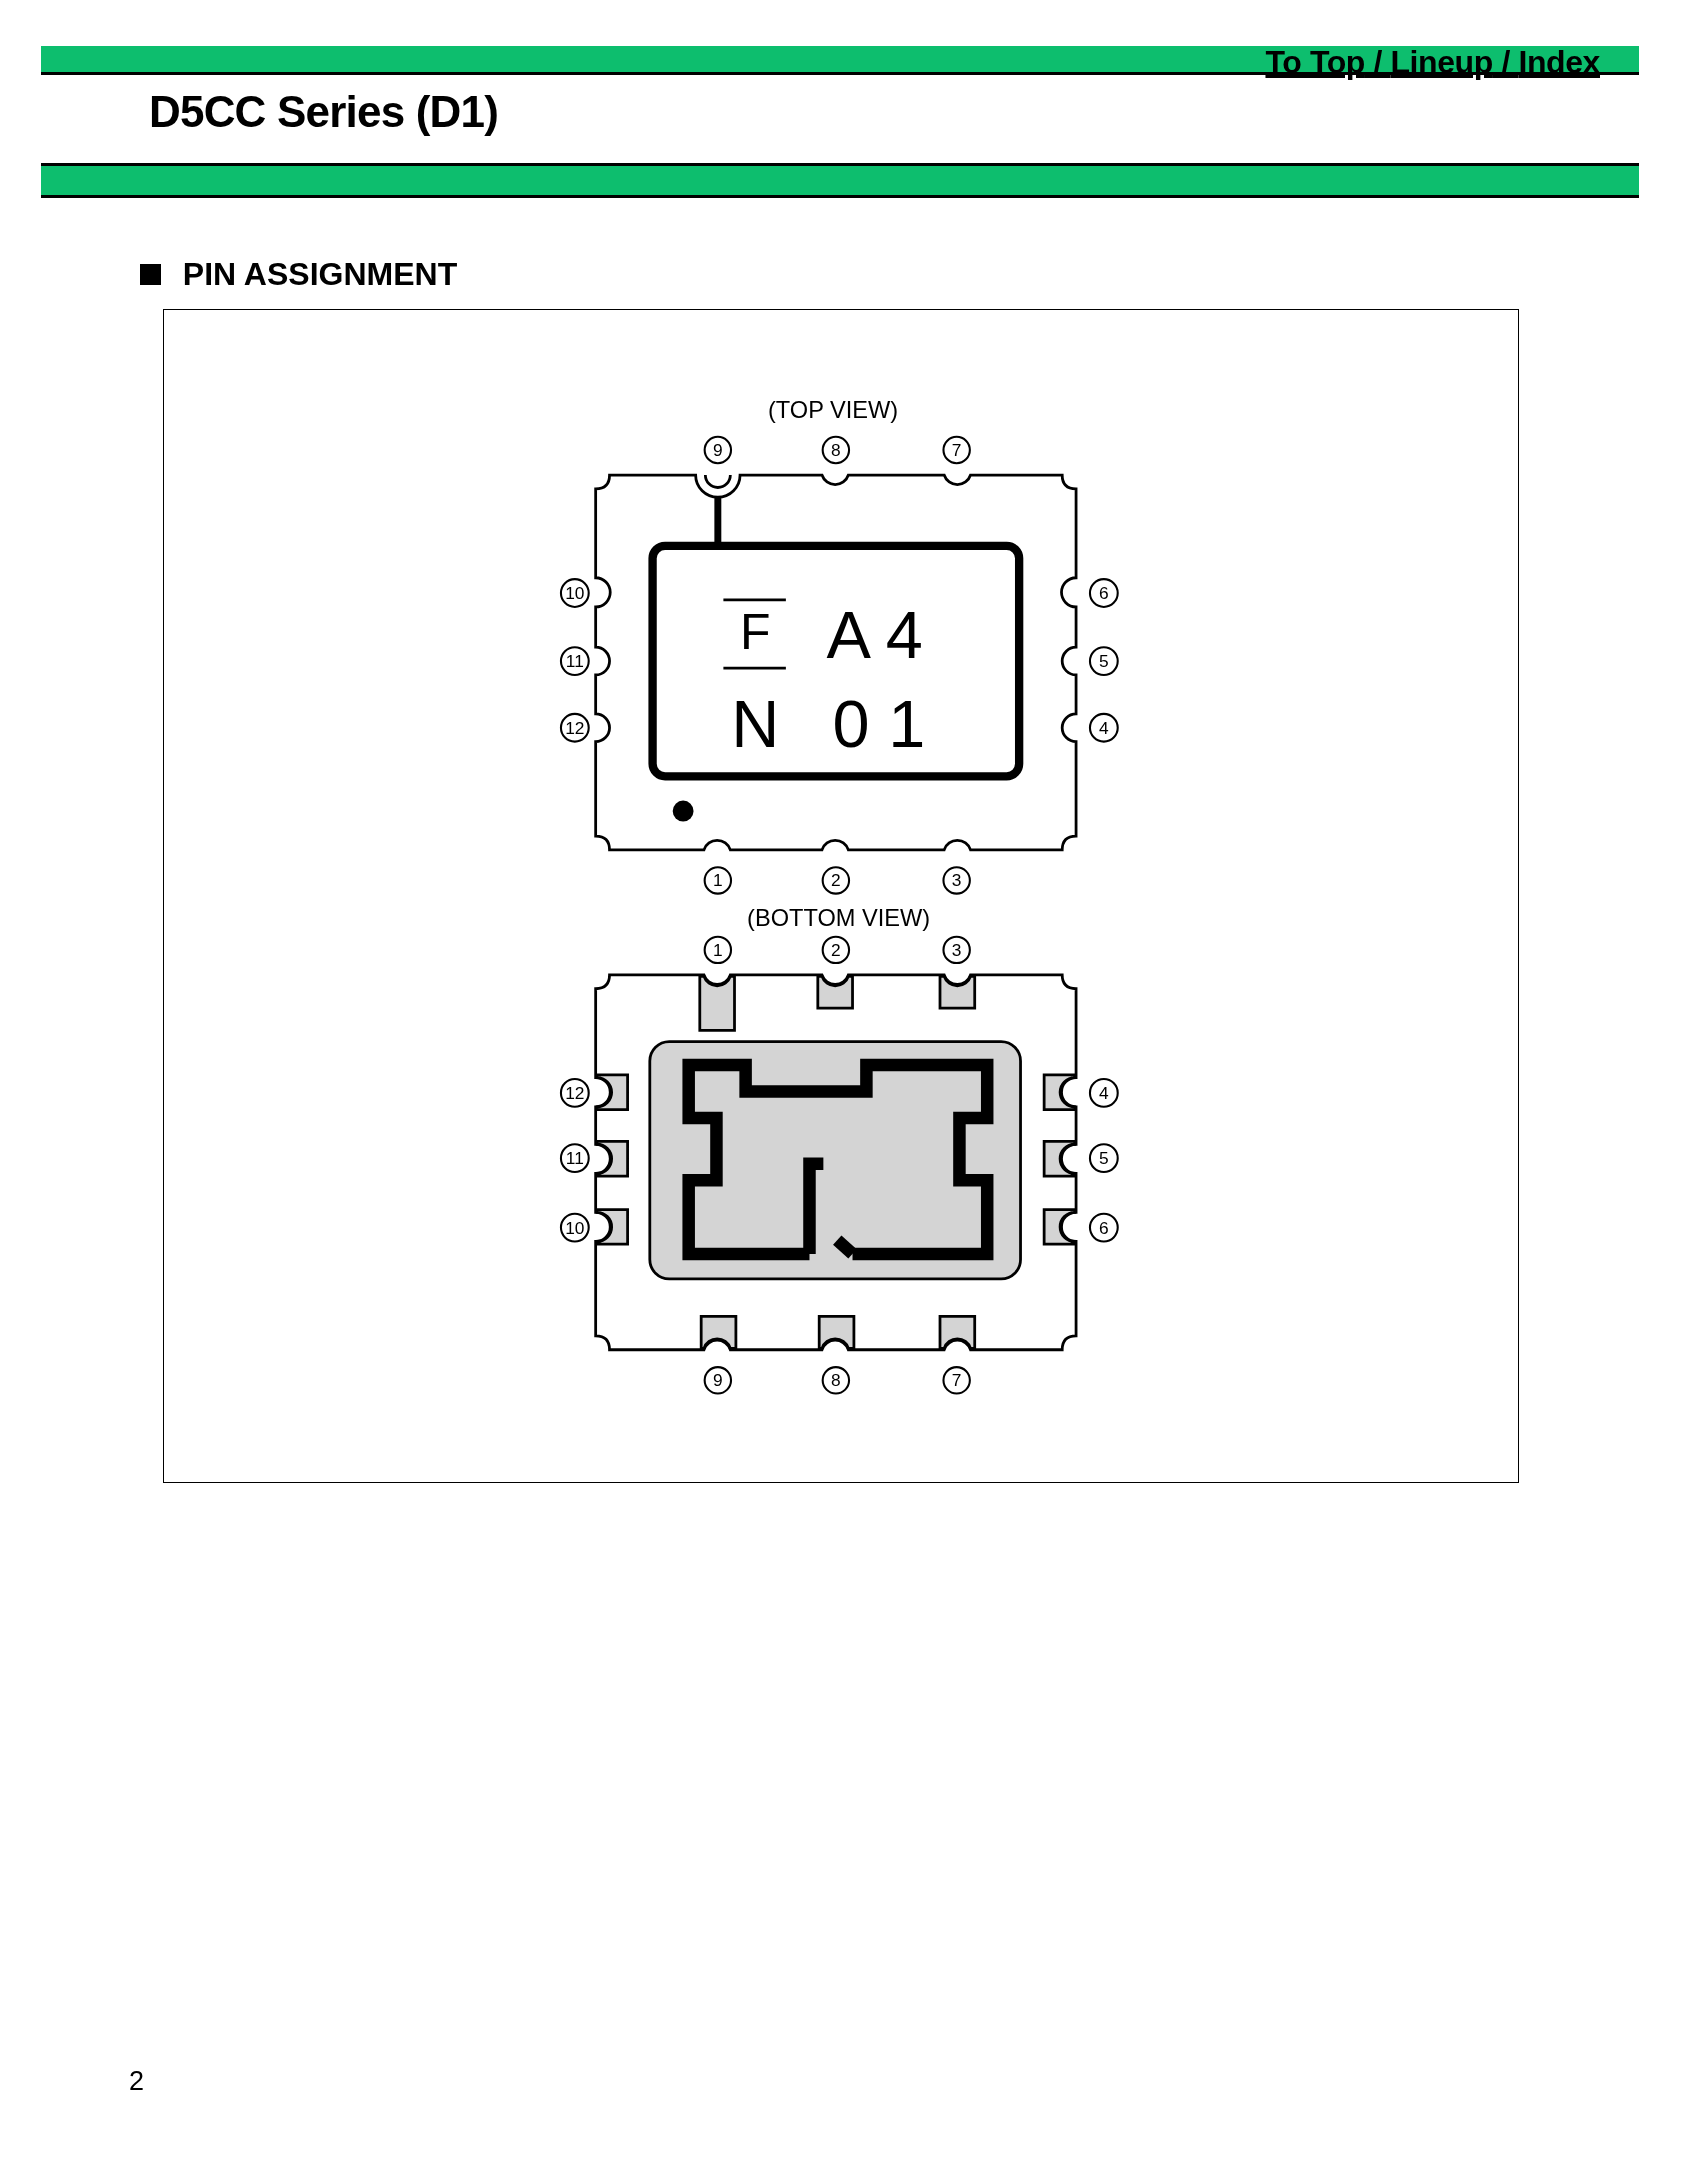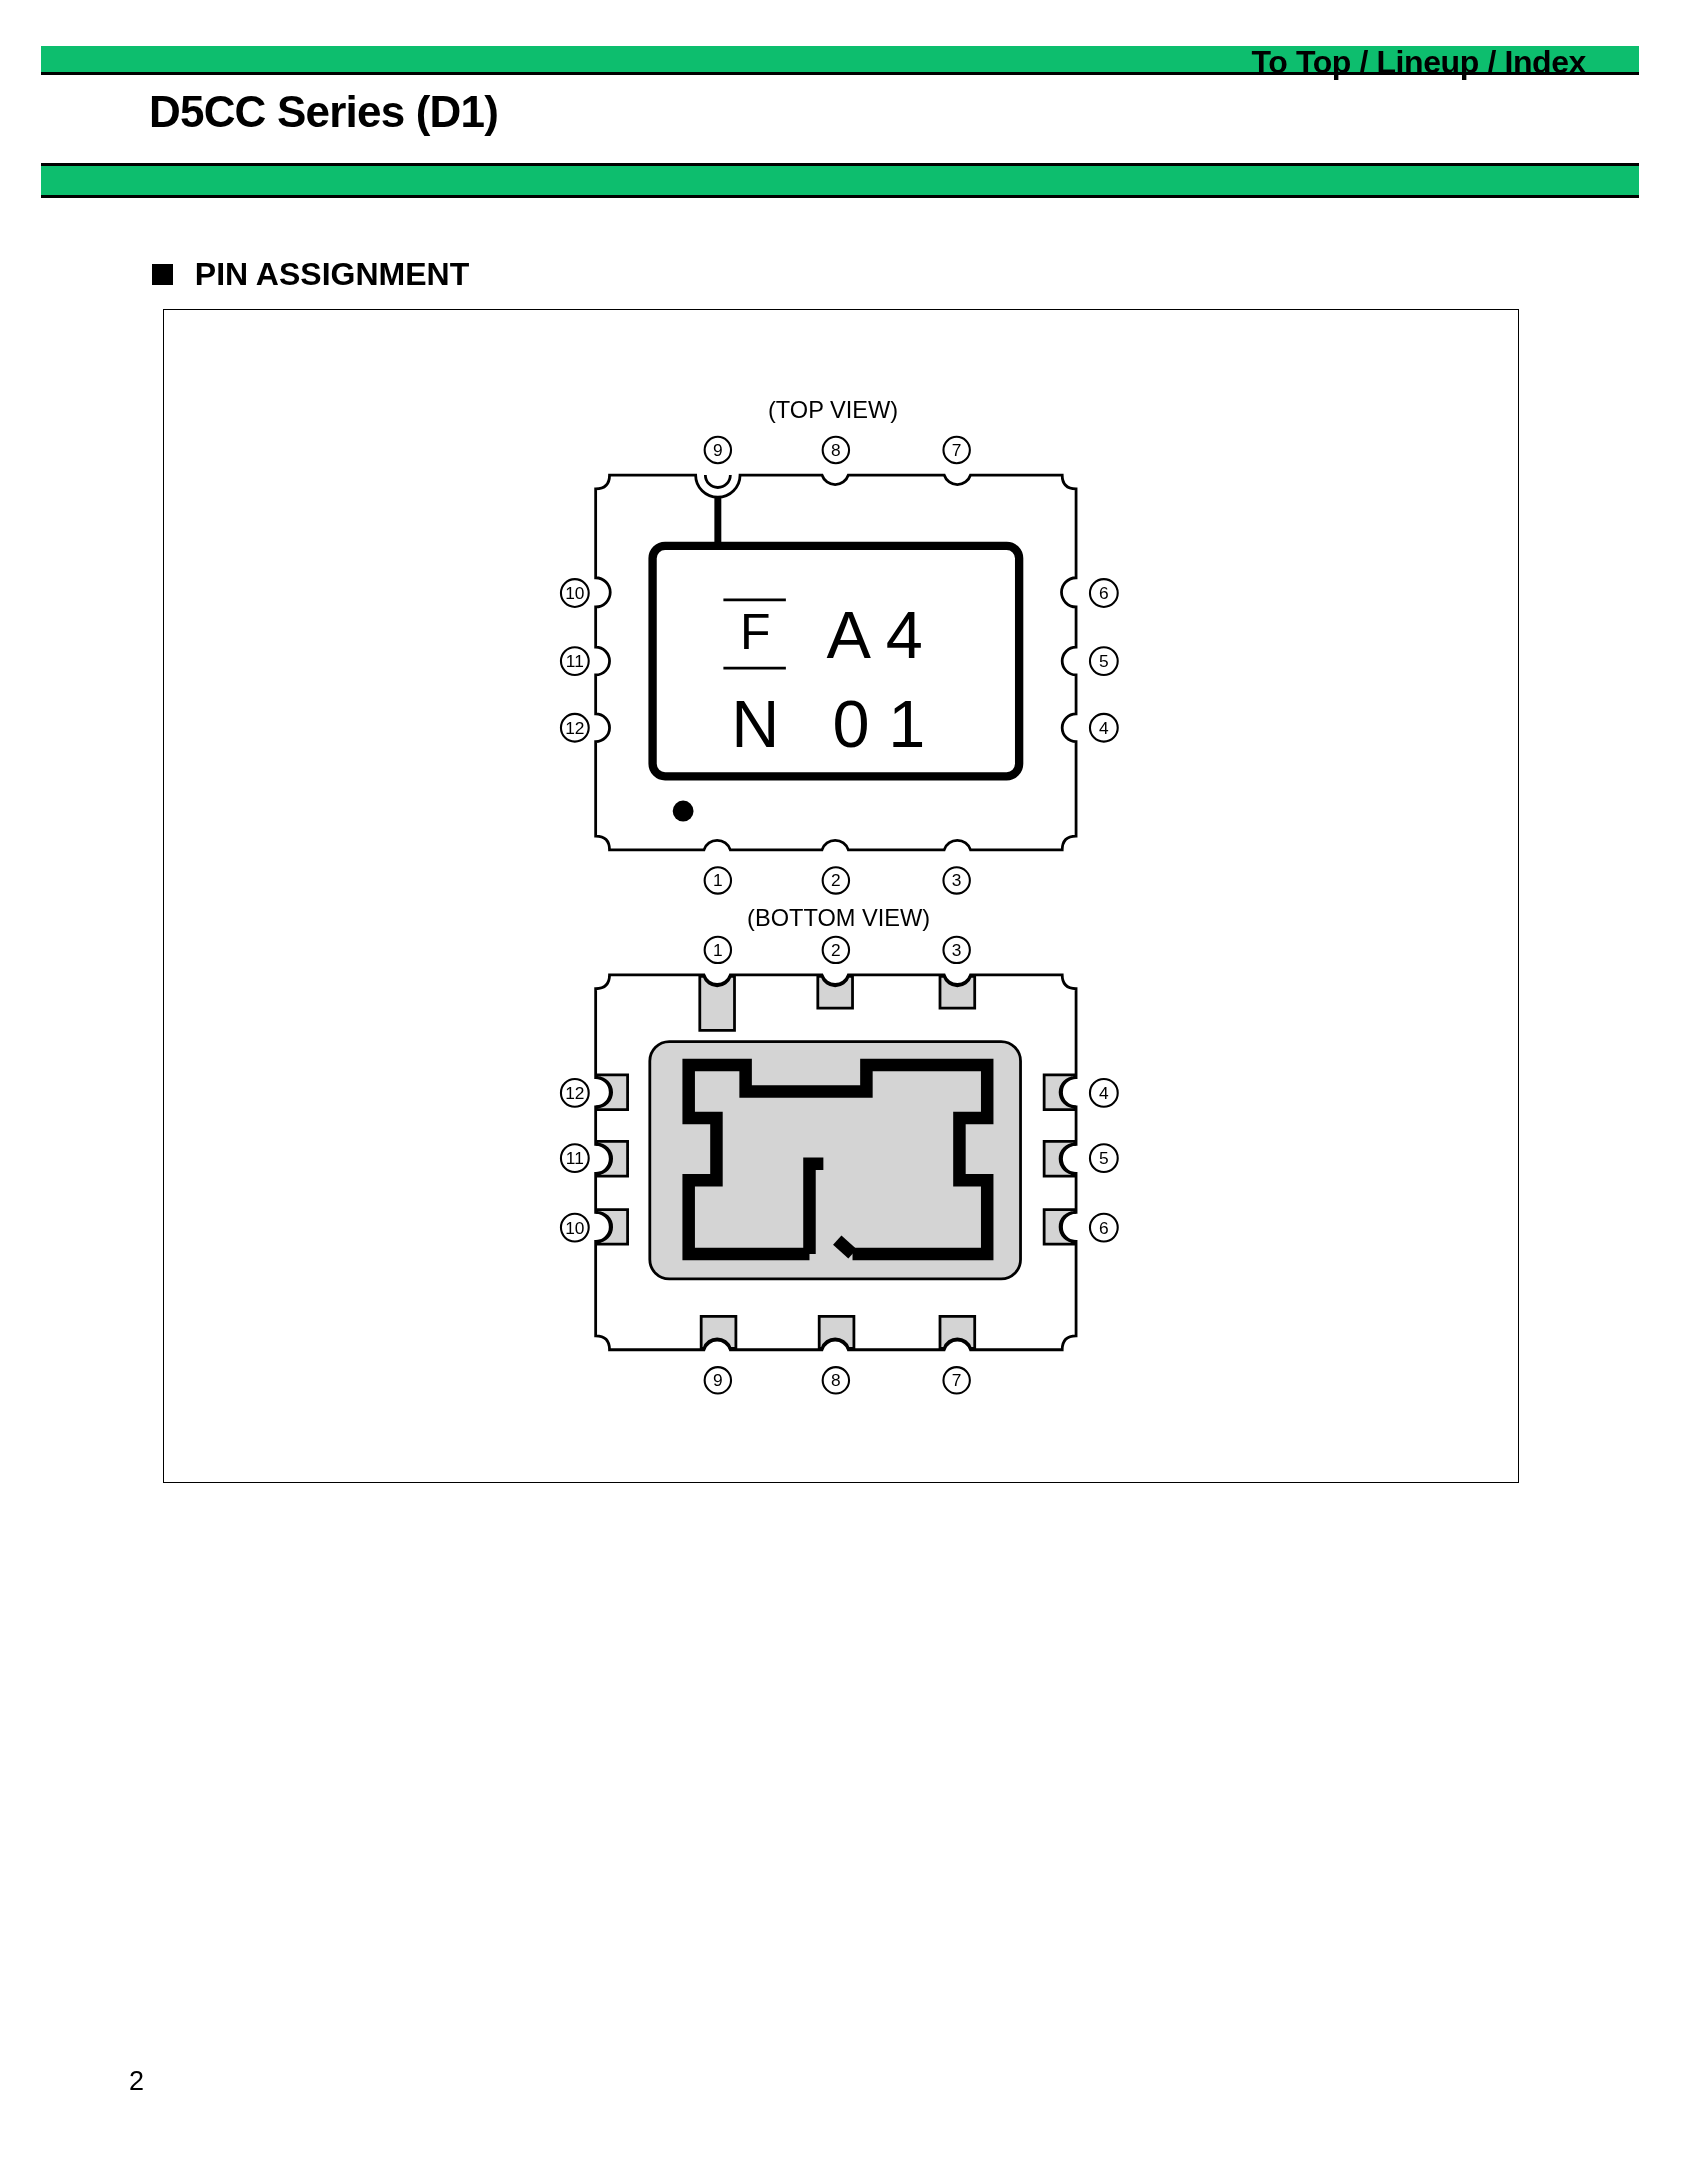--- a/index.html
+++ b/index.html
@@ -1,26 +1,26 @@
 <!DOCTYPE html>
 <html style="font-size:12.7px"><head>
 <meta charset="utf-8">
 <style>
   html, body { margin:0; padding:0; background:#ffffff; }
   body { width:1687px; height:2183px; position:relative; overflow:hidden;
          font-family:"Liberation Sans", sans-serif; color:#000; }
   .band { position:absolute; left:41px; width:1598px; background:#0dbe6e; }
   .band-top { top:46px; height:26px; border-bottom:3.2px solid #000; }
   .band-bottom { top:163px; height:29px; border-top:3.2px solid #000; border-bottom:3.2px solid #000; }
-  .nav { position:absolute; top:44px; right:101px; font-size:32px; font-weight:bold;
-         letter-spacing:-0.4px; white-space:nowrap; }
+  .nav { position:absolute; top:44px; right:87px; font-size:32px; font-weight:bold;
+         letter-spacing:-0.4px; white-space:nowrap;text-decoration:underline; }
   .nav span { cursor:pointer; }
   .title { position:absolute; left:149px; top:87px; font-size:44px; font-weight:bold;
            letter-spacing:-0.8px; white-space:nowrap; }
-  .section-head { position:absolute; left:152px; top:256px; display:flex; align-items:center; }
+  .section-head { position:absolute; left:140px; top:256px; display:flex; align-items:center; }
   .section-head .sq { width:21.4px; height:21.4px; background:#000; margin-right:21.4px; }
   .section-head .txt { font-size:32px; font-weight:bold; letter-spacing:0px; }
   .figure-box { position:absolute; left:163px; top:309px; width:1354px; height:1172px;
                 border:1.6px solid #000; }
   .diagram { position:absolute; left:0; top:0; width:1687px; height:2183px; pointer-events:none; }
   .page-num { position:absolute; left:129px; top:2066px; font-size:27px; }
 </style>
 </head>
 <body>
 

